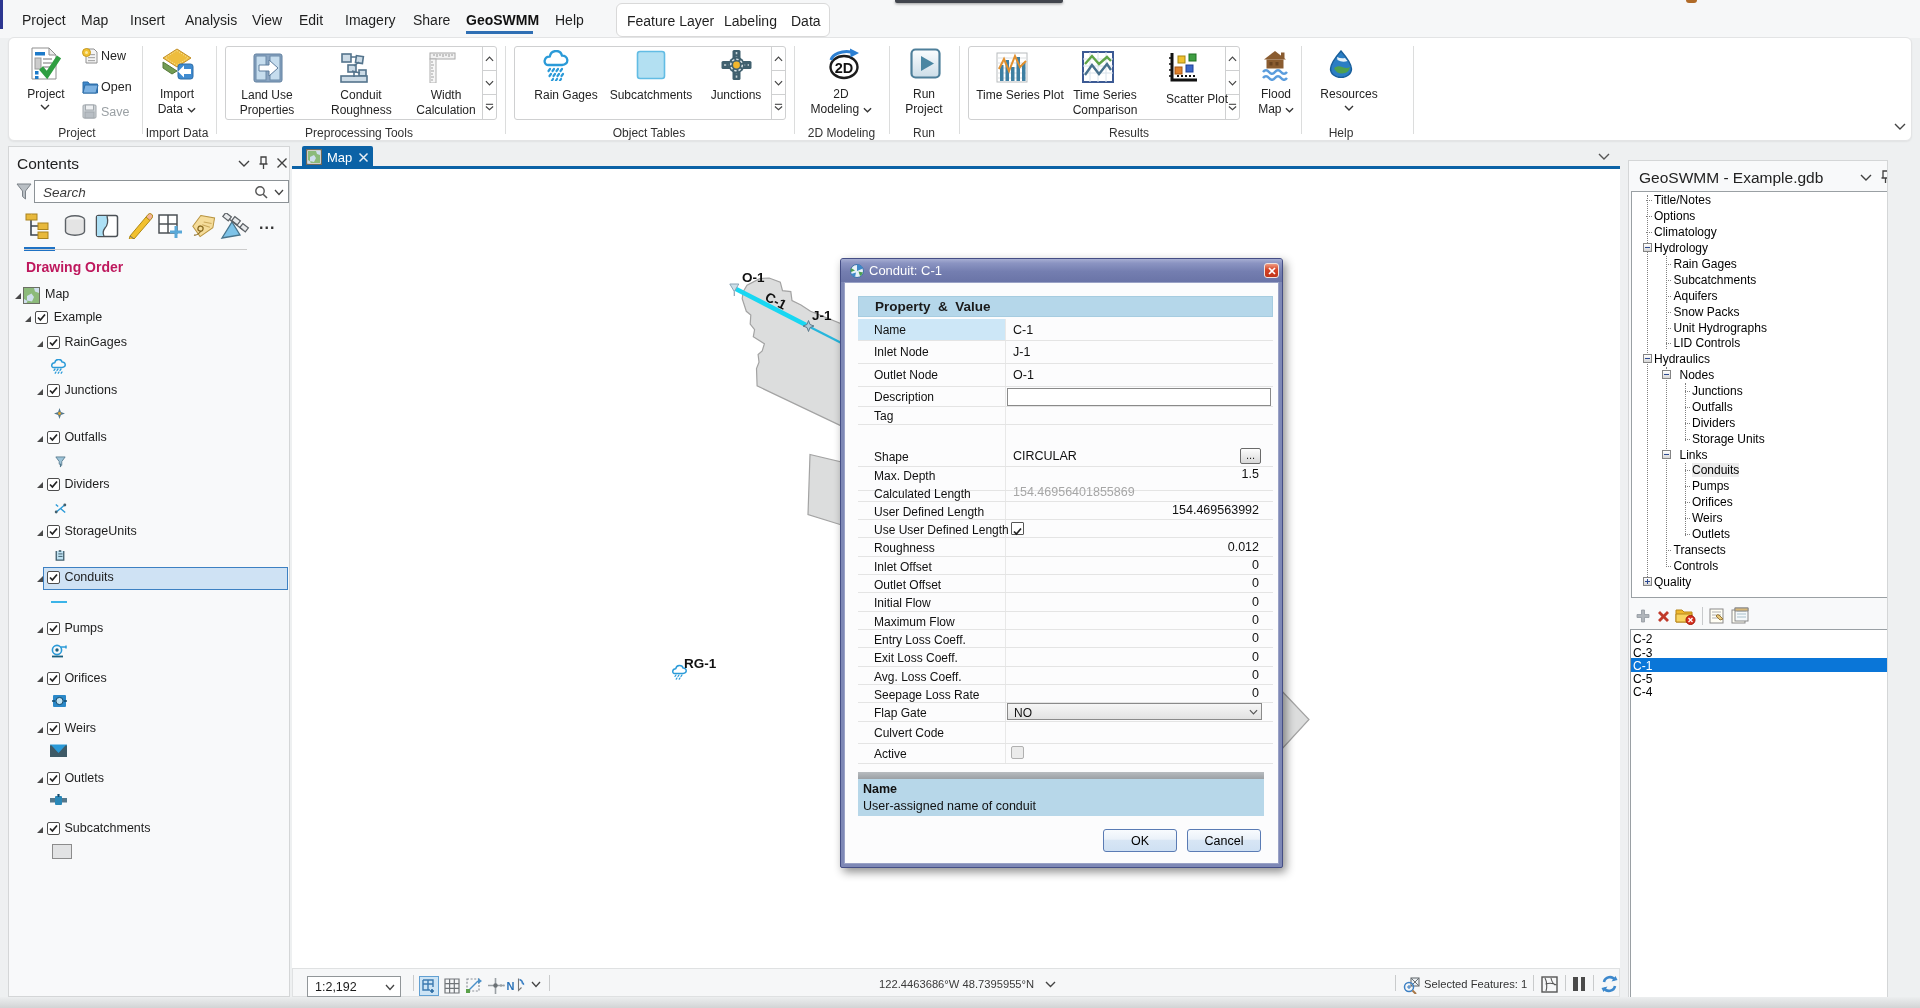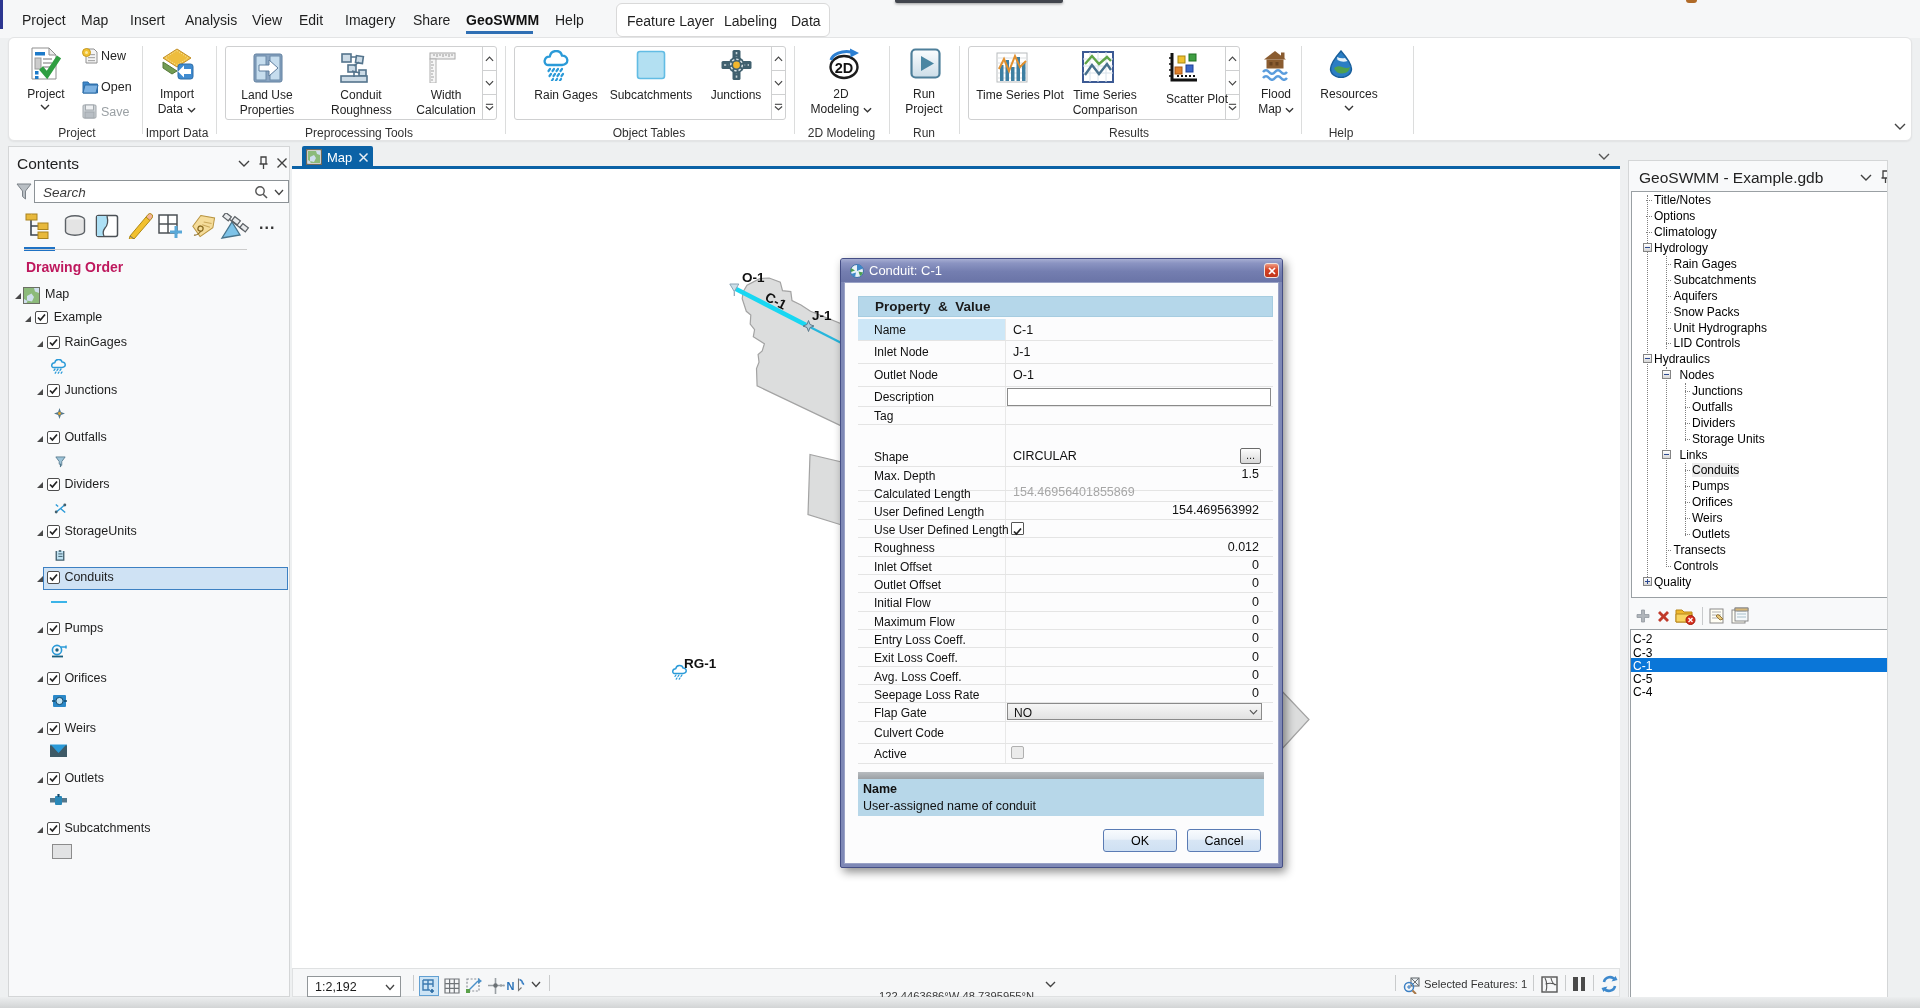--- a/index.html
+++ b/index.html
@@ -659,21 +659,21 @@
     <svg class="sbicon" style="left:213px; top:7px;" width="20" height="20" viewBox="0 0 20 20">
         <text x="0.5" y="13.5" font-size="11" font-weight="bold" fill="#2a72b8">N</text>
         <path d="M12.5,2.5 v12 l3,-3" fill="none" stroke="#777" stroke-width="1.1"></path>
         <path d="M13.5,3.5 a4,4 0 0 1 3,4" fill="none" stroke="#3c80c4" stroke-width="1.5"></path>
         <polygon points="15.6,7.8 18,6.4 18.2,9.2" fill="#3c80c4"></polygon>
       </svg>
     <svg class="sbicon" style="left:238px; top:12px;" width="10" height="7" viewBox="0 0 10 7">
         <path d="M1,1 L5,5.5 L9,1" fill="none" stroke="#444" stroke-width="1.3"></path>
       </svg>
     <div class="ssep" style="left:256px;"></div>
-    <span class="abs" style="left:586px; top:9px; font-size:11.2px; color:#3a3a3a;margin-top:12px;">122.4463686°W 48.7395955°N</span>
+    <span class="abs" style="left:586px; top:9px; font-size:11.2px; color:#3a3a3a;">122.4463686°W 48.7395955°N</span>
     <svg class="sbicon" style="left:752px; top:12px;" width="11" height="7" viewBox="0 0 11 7">
         <path d="M1,1 L5.5,5.5 L10,1" fill="none" stroke="#444" stroke-width="1.4"></path>
       </svg>
     <div class="ssep" style="left:1102px;"></div>
     <svg class="sbicon" style="left:1110px; top:7px;" width="18" height="18" viewBox="0 0 18 18">
         <rect x="8" y="2" width="8" height="8" fill="#eef2f5" stroke="#6a7074" stroke-width="1.1"></rect>
         <path d="M8,2 l8,8 M16,2 l-8,8" stroke="#6a7074" stroke-width="1"></path>
         <circle cx="6" cy="11" r="4.5" fill="none" stroke="#3c80c4" stroke-width="1.5"></circle>
         <path d="M4,11 h4 M6,9 v4" stroke="#3c80c4" stroke-width="1.1"></path>
         <path d="M9.5,14.5 l3.5,3.5" stroke="#a87848" stroke-width="2"></path>

